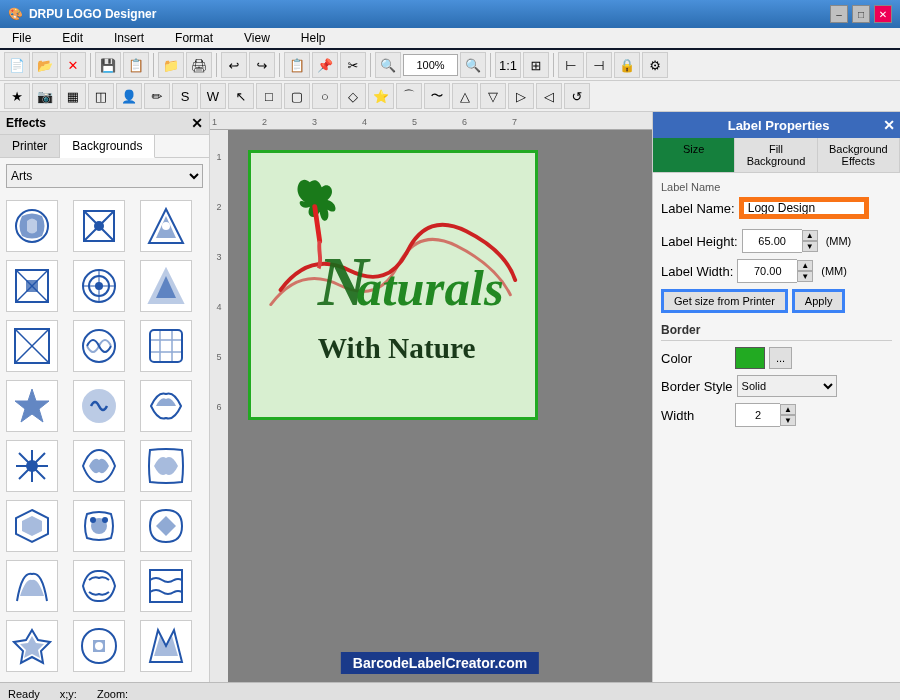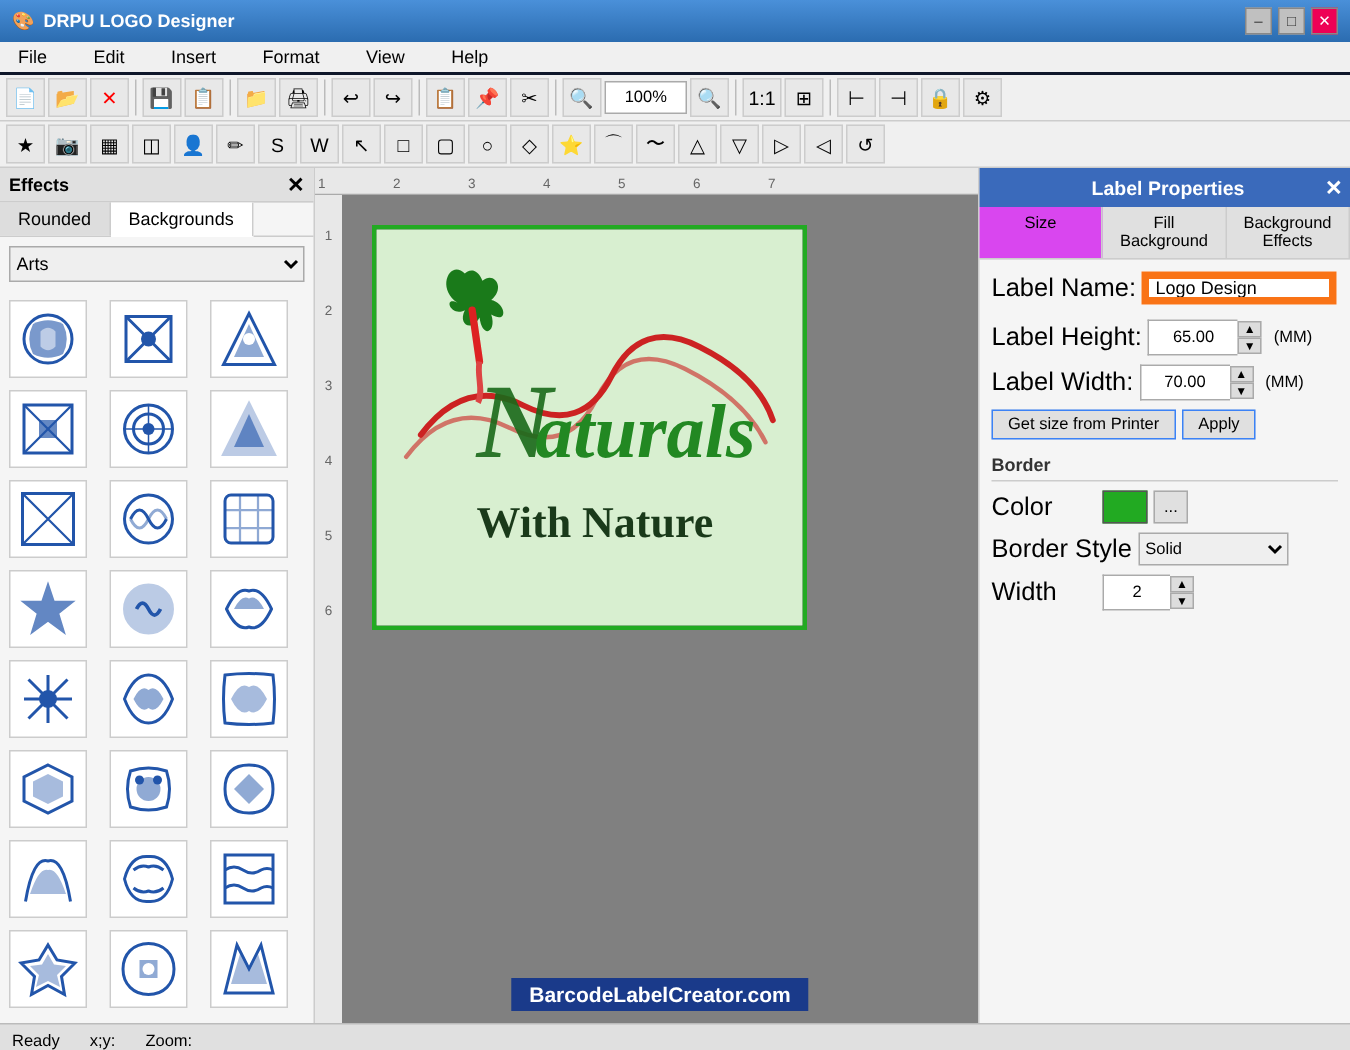--- a/index.html
+++ b/index.html
@@ -47,35 +47,35 @@
     .canvas-scroll { flex: 1; background: #808080; position: relative; display: flex; align-items: flex-start; justify-content: flex-start; padding: 20px; overflow: hidden; }
     .label-canvas { width: 290px; height: 270px; background: white; border: 3px solid #22aa22; position: relative; overflow: hidden; cursor: default; }
     .label-bg { width: 100%; height: 100%; background: #e8f5e0; display: flex; flex-direction: column; align-items: center; justify-content: center; }
 
     
     .right-panel { width: 248px; background: #f5f5f5; border-left: 1px solid #ccc; display: flex; flex-direction: column; }
     .rp-header { background: #3a6abb; color: white; text-align: center; padding: 5px; font-size: 13px; font-weight: bold; display: flex; align-items: center; justify-content: space-between; }
     .rp-close { color: white; cursor: pointer; font-size: 14px; }
     .rp-tabs { display: flex; border-bottom: 1px solid #ccc; background: #e0e0e0; }
     .rp-tab { padding: 5px 10px; cursor: pointer; font-size: 11px; flex: 1; text-align: center; border-right: 1px solid #ccc; }
-    .rp-tab.active { background: #d946ef; }
+    .rp-tab.active { background: #15803d; }
     .rp-content { padding: 8px; overflow-y: auto; flex: 1; }
     .rp-section { margin-bottom: 10px; }
     .rp-section-title { font-size: 11px; color: #555; margin-bottom: 4px; }
     .rp-row { display: flex; align-items: center; margin-bottom: 6px; gap: 4px; }
-    .rp-label { font-size: 17px; min-width: 70px; }
+    .rp-label { font-size: 13px; min-width: 70px; }
     .rp-input { height: 22px; border: 5px solid #f97316; font-size: 12px; padding: 0 4px; }
     .rp-input-lg { width: 130px; }
     .rp-labeled-box { border: 2px solid #3a6abb; padding: 3px 8px; font-size: 11px; font-weight: bold; color: #333; display: inline-block; }
     .spin-wrapper { display: flex; align-items: center; }
     .spin-input { width: 60px; height: 24px; border: 1px solid #aaa; font-size: 11px; text-align: center; border-right: none; }
     .spin-btns { display: flex; flex-direction: column; }
     .spin-btn { width: 16px; height: 11px; background: #ddd; border: 1px solid #aaa; display: flex; align-items: center; justify-content: center; cursor: pointer; font-size: 8px; line-height: 1; }
     .rp-unit { font-size: 11px; margin-left: 4px; }
-    .rp-btn { padding: 3px 10px; background: #e0e0e0; border: 1px solid #3b82f6; cursor: pointer; font-size: 11px; text-align: center; }
+    .rp-btn { padding: 3px 10px; background: #e0e0e0; border: 3px solid #3b82f6; cursor: pointer; font-size: 11px; text-align: center; }
     .rp-btn-primary { background: #e0e0e0; }
     .radio-group { display: flex; flex-direction: column; gap: 6px; padding: 4px 0; }
     .radio-row { display: flex; align-items: center; gap: 6px; font-size: 12px; }
     .radio-row input { margin: 0; }
     .border-section { margin-top: 8px; }
     .border-title { font-size: 12px; font-weight: bold; color: #333; margin-bottom: 6px; border-bottom: 1px solid #ccc; padding-bottom: 3px; }
     .color-btn { width: 30px; height: 22px; background: #22aa22; border: 1px solid #555; cursor: pointer; }
     .color-picker-btn { padding: 2px 6px; background: #e0e0e0; border: 1px solid #aaa; cursor: pointer; font-size: 11px; height: 22px; }
     .border-style-select { width: 100px; height: 22px; font-size: 11px; border: 1px solid #aaa; }
 
@@ -166,21 +166,21 @@
 </div>
 
 <div class="main-area">
 
   <div class="left-panel">
     <div class="panel-header">
       <span>Effects</span>
       <span class="panel-close">✕</span>
     </div>
     <div class="panel-tabs">
-      <div class="panel-tab">Rounded</div>
+      <div class="panel-tab">Printer</div>
       <div class="panel-tab active">Backgrounds</div>
     </div>
     <div class="panel-dropdown">
       <select>
         <option>Arts</option>
         <option>Nature</option>
         <option>Geometric</option>
         <option>Abstract</option>
       </select>
     </div>
@@ -414,20 +414,21 @@
       <span class="rp-close">✕</span>
     </div>
     <div class="rp-tabs">
       <div class="rp-tab active">Size</div>
       <div class="rp-tab">Fill Background</div>
       <div class="rp-tab">Background Effects</div>
     </div>
     <div class="rp-content">
 
       <div class="rp-section">
+        <div class="rp-section-title">Label Name</div>
         <div class="rp-row">
           <span class="rp-label">Label Name:</span>
           <input class="rp-input rp-input-lg" value="Logo Design" style="">
         </div>
       </div>
 
       <div class="rp-section">
         <div class="rp-row">
           <span class="rp-label">Label Height:</span>
           <div class="spin-wrapper">

